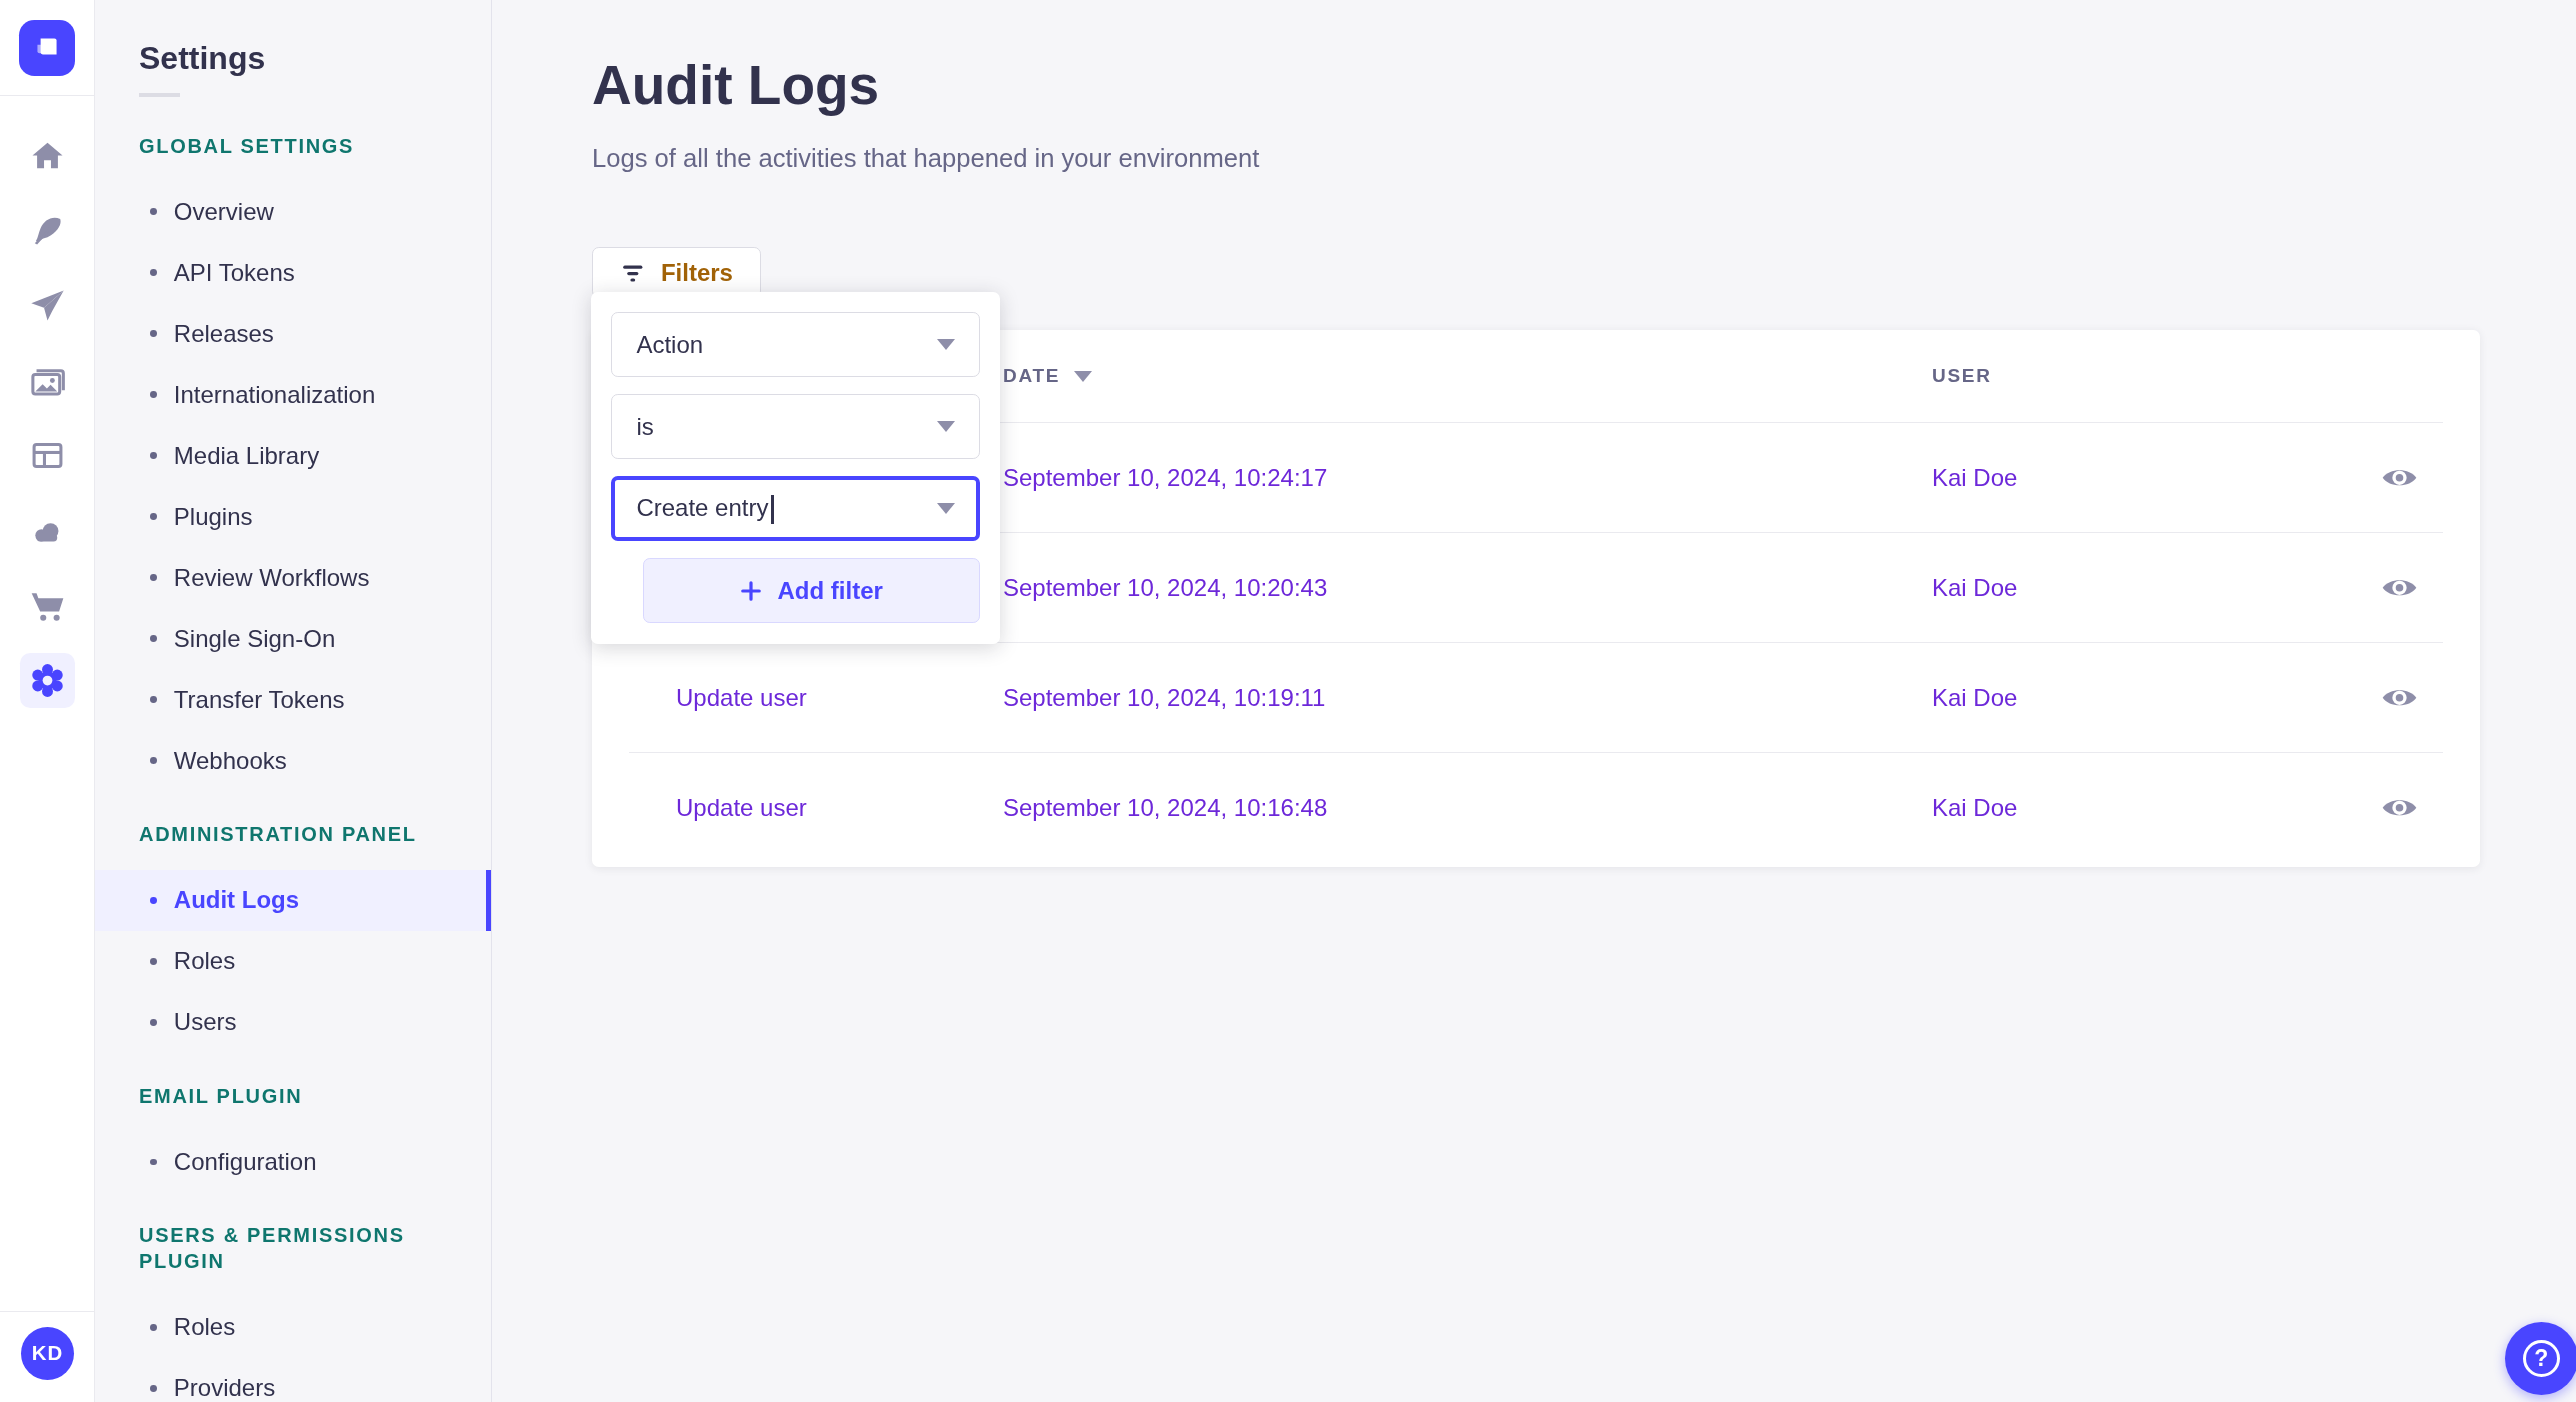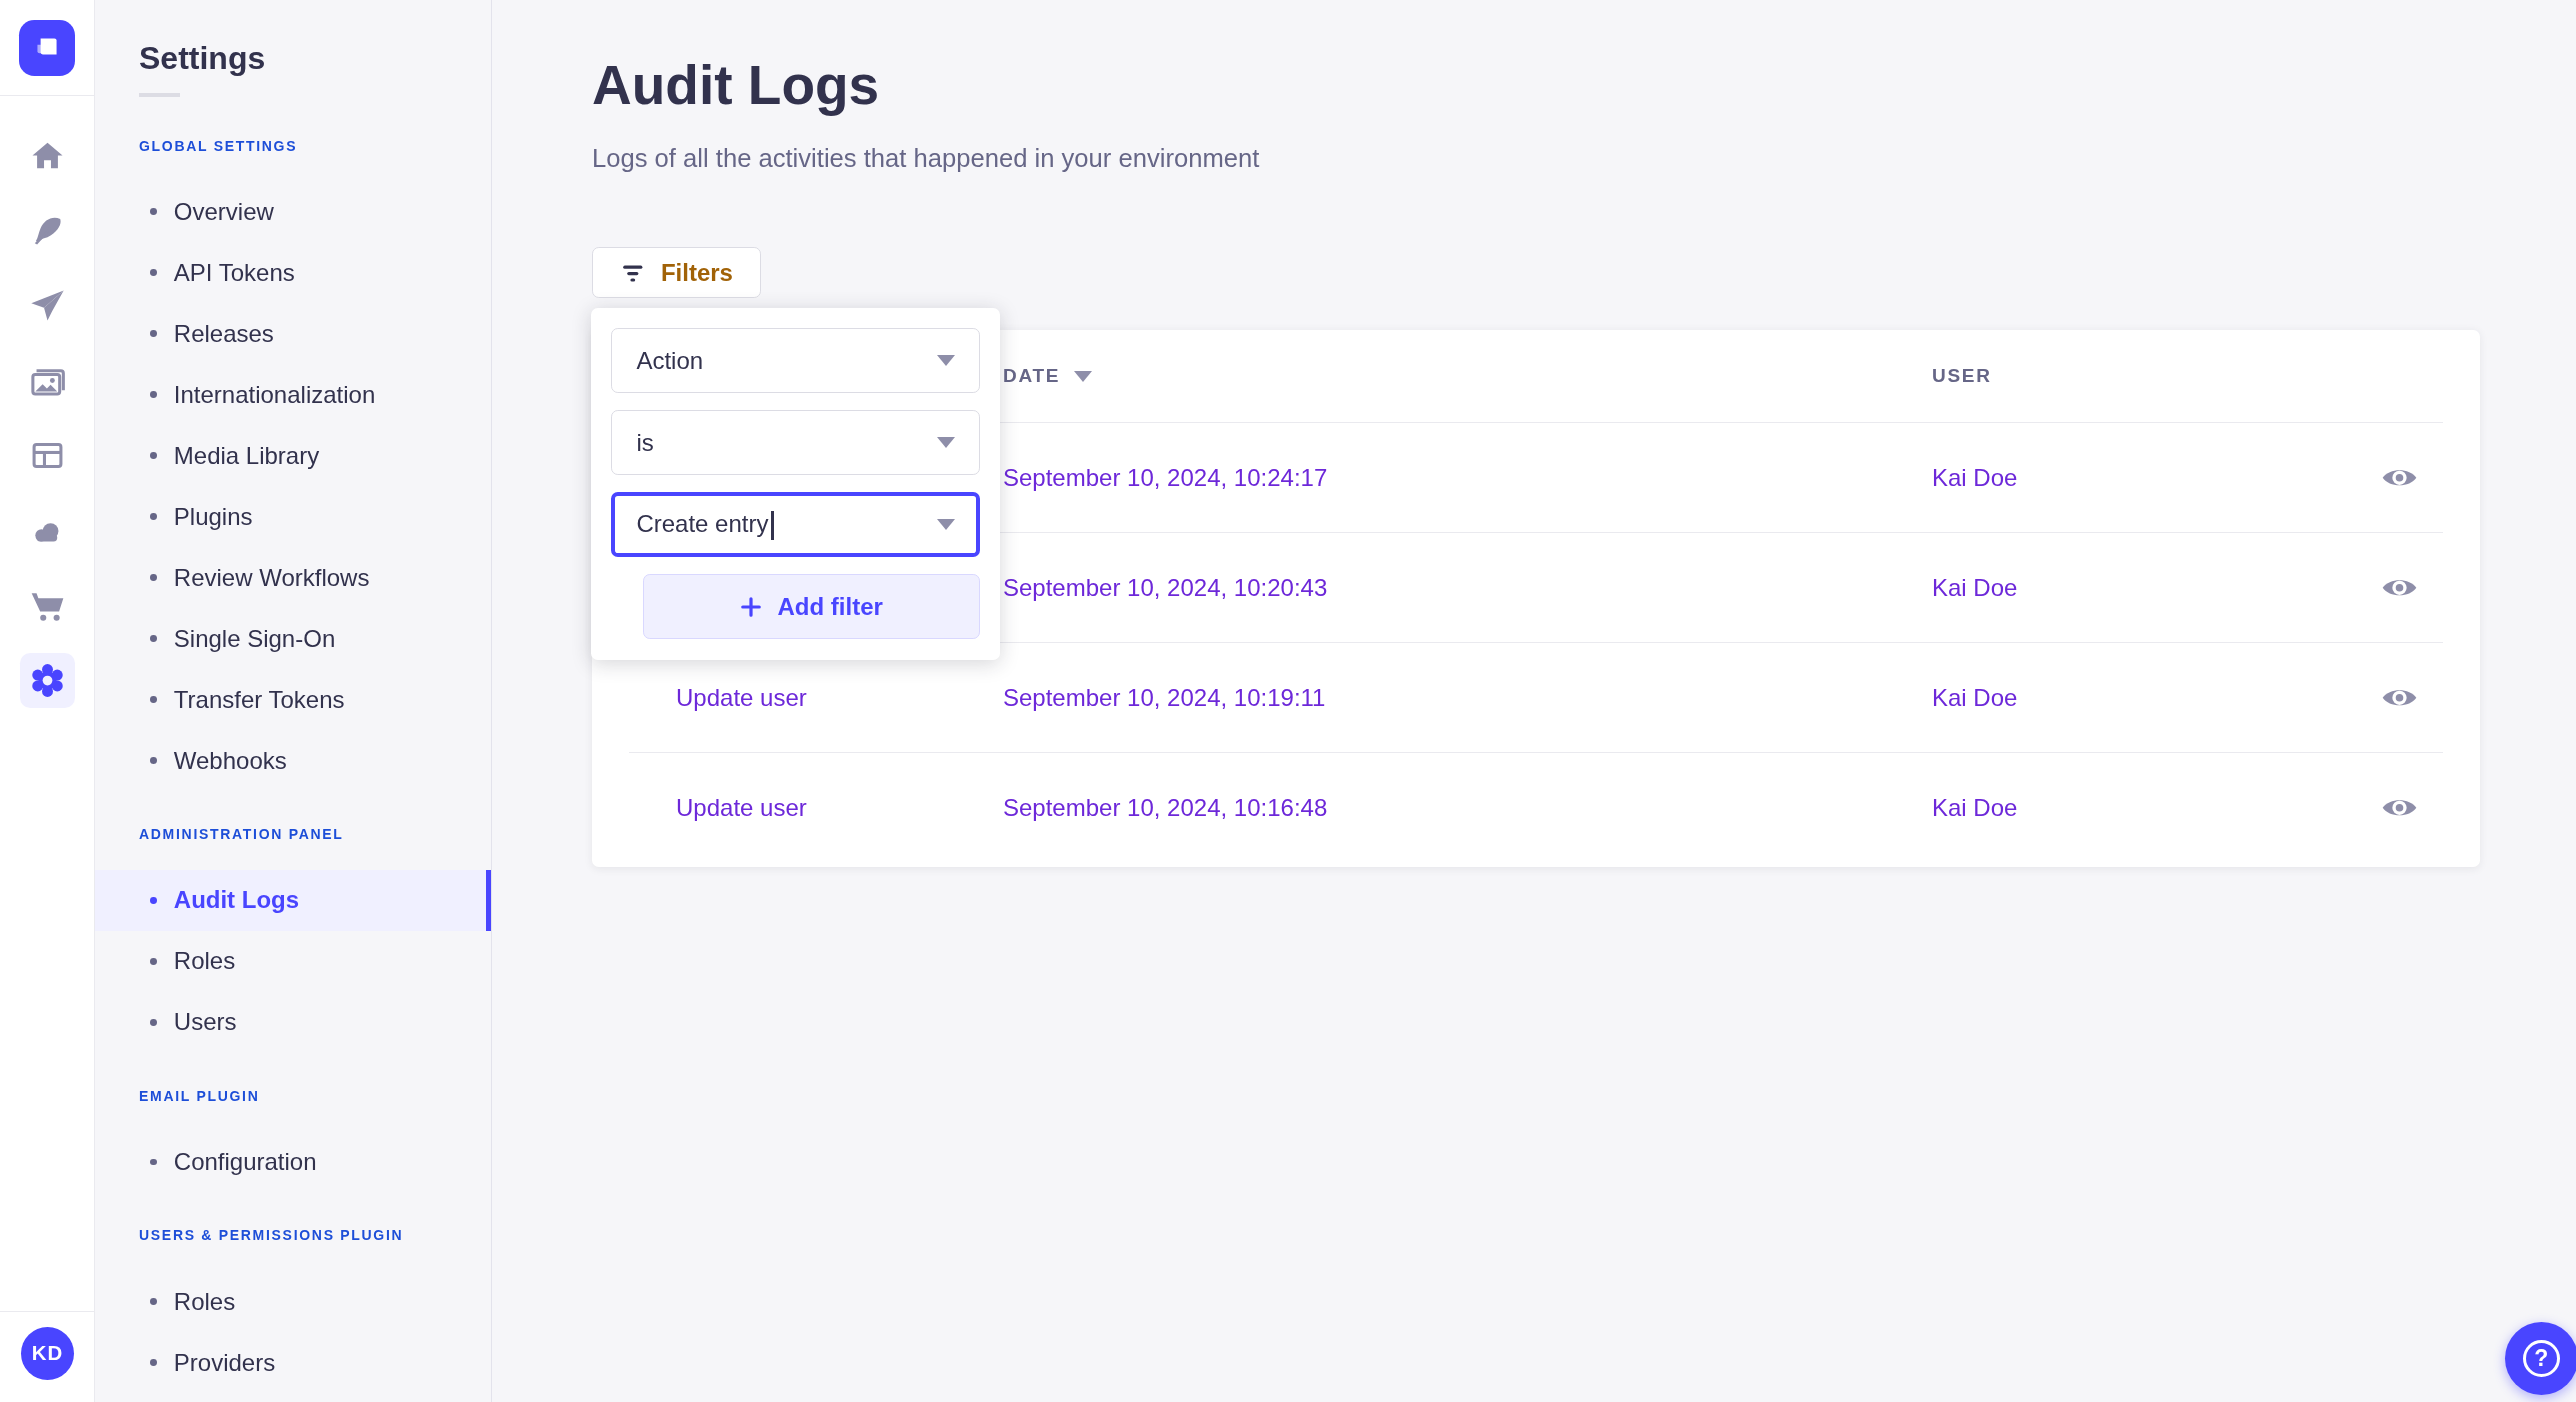--- a/index.html
+++ b/index.html
@@ -16,21 +16,21 @@
   .rail-btn.active { height:75px; }
   .rail-btn.active .active-pill { width:55px; height:55px; border-radius:10.2px; background:#f0f0ff; display:flex; align-items:center; justify-content:center; }
   .rail-bottom { position:absolute; bottom:0; left:0; width:95px; display:flex; flex-direction:column; align-items:center; }
   .rail-bottom-divider { width:95px; border-top:1.7px solid #eaeaef; }
   .avatar { margin:15.3px 0 22px 0; width:53px; height:53px; border-radius:50%; background:#4945ff; color:#fff; font-size:20.4px; font-weight:bold; letter-spacing:0.9px; display:flex; align-items:center; justify-content:center; cursor:pointer; }
 
   
   .subnav { width:397px; background:#f6f6f9; border-right:1.7px solid #e3e3ec; overflow:hidden; }
   .subnav h1 { font-size:32px; font-weight:bold; color:#32324d; margin:39px 0 0 44px; line-height:39px; }
   .subnav-divider { width:41px; height:3.4px; background:#dcdce4; margin:15.3px 0 0 44px; }
-  .section-label { display:block; font-size:14px; font-weight:bold; letter-spacing:1.7px; color:#1d4ed8; line-height:25.6px; margin:37px 0 0 44px; }
+  .section-label { display:block; font-size:20px; font-weight:bold; letter-spacing:1.7px; color:#0f766e; line-height:25.6px; margin:37px 0 0 44px; }
   .section-label.later { margin-top:31px; }
   .subnav ul { list-style:none; margin-top:22px; }
   .subnav li { height:61px; display:flex; align-items:center; padding-left:55px; font-size:24px; color:#32324d; cursor:pointer; position:relative; }
   .bullet { width:6.8px; height:6.8px; border-radius:50%; background:#666687; margin-right:17px; flex:0 0 auto; }
   .subnav li.active { background:#f0f0ff; color:#4945ff; font-weight:bold; border-right:5.1px solid #4945ff; }
   .subnav li.active .bullet { background:#4945ff; }
 
   
   .main { flex:1; position:relative; background:#f6f6f9; }
   .page-title { position:absolute; left:100px; top:55px; font-size:55px; font-weight:bold; color:#32324d; line-height:61px; }
@@ -45,21 +45,21 @@
   .t-head .cell { font-size:19px; font-weight:bold; letter-spacing:1.7px; color:#666687; }
   .t-row { height:109px; font-size:24px; color:#6d28d9; cursor:pointer; }
   .cell-action { padding-left:44px;margin-left:40px; }
   .cell-view { display:flex; justify-content:flex-end; padding-right:60px; }
   .hr { height:0; border-top:1.7px solid #eaeaef; margin:0 37px; }
   .sort-wrap { display:flex; align-items:center; gap:13.6px; cursor:pointer; }
   .tri-down { width:0; height:0; border-left:9.4px solid transparent; border-right:9.4px solid transparent; border-top:11px solid #8e8ea9; }
   .eye-btn { width:48px; height:34px; display:flex; align-items:center; justify-content:center; background:none; border:none; cursor:pointer; }
 
   
-  .popover { position:absolute; left:99px; top:308px; width:409px; background:#fff; border-radius:6.8px; box-shadow:0 3.4px 20.4px rgba(33,33,52,0.18); padding:20.4px; display:flex; flex-direction:column; gap:17px; z-index:10; }
+  .popover { position:absolute; left:99px; top:292px; width:409px; background:#fff; border-radius:6.8px; box-shadow:0 3.4px 20.4px rgba(33,33,52,0.18); padding:20.4px; display:flex; flex-direction:column; gap:17px; z-index:10; }
   .select-box { height:65px; border:1.7px solid #dcdce4; border-radius:6.8px; background:#fff; display:flex; align-items:center; justify-content:space-between; padding:0 24px; font-size:24px; color:#32324d; cursor:pointer; }
   .select-box.focused { border:4.3px solid #4945ff; padding:0 21px; }
   .caret { display:inline-block; width:2.6px; height:29px; background:#32324d; margin-left:2.6px; vertical-align:middle; }
   .add-filter-btn { height:65px; background:#f0f0ff; border:1.7px solid #d9d8ff; border-radius:6.8px; display:flex; align-items:center; justify-content:center; gap:15.3px; font-size:24px; font-weight:bold; color:#4945ff; cursor:pointer;margin-left:32px; }
 
   .help-btn { position:absolute; right:-1.7px; bottom:6.8px; width:73px; height:73px; border-radius:50%; background:#4945ff; border:none; display:flex; align-items:center; justify-content:center; box-shadow:0 3.4px 12px rgba(73,69,255,0.4); cursor:pointer; }
   .q-ring { width:37px; height:37px; border-radius:50%; border:3.4px solid #fff; color:#fff; font-size:23px; font-weight:bold; display:flex; align-items:center; justify-content:center; }
 </style>
 </head>
 <body>

